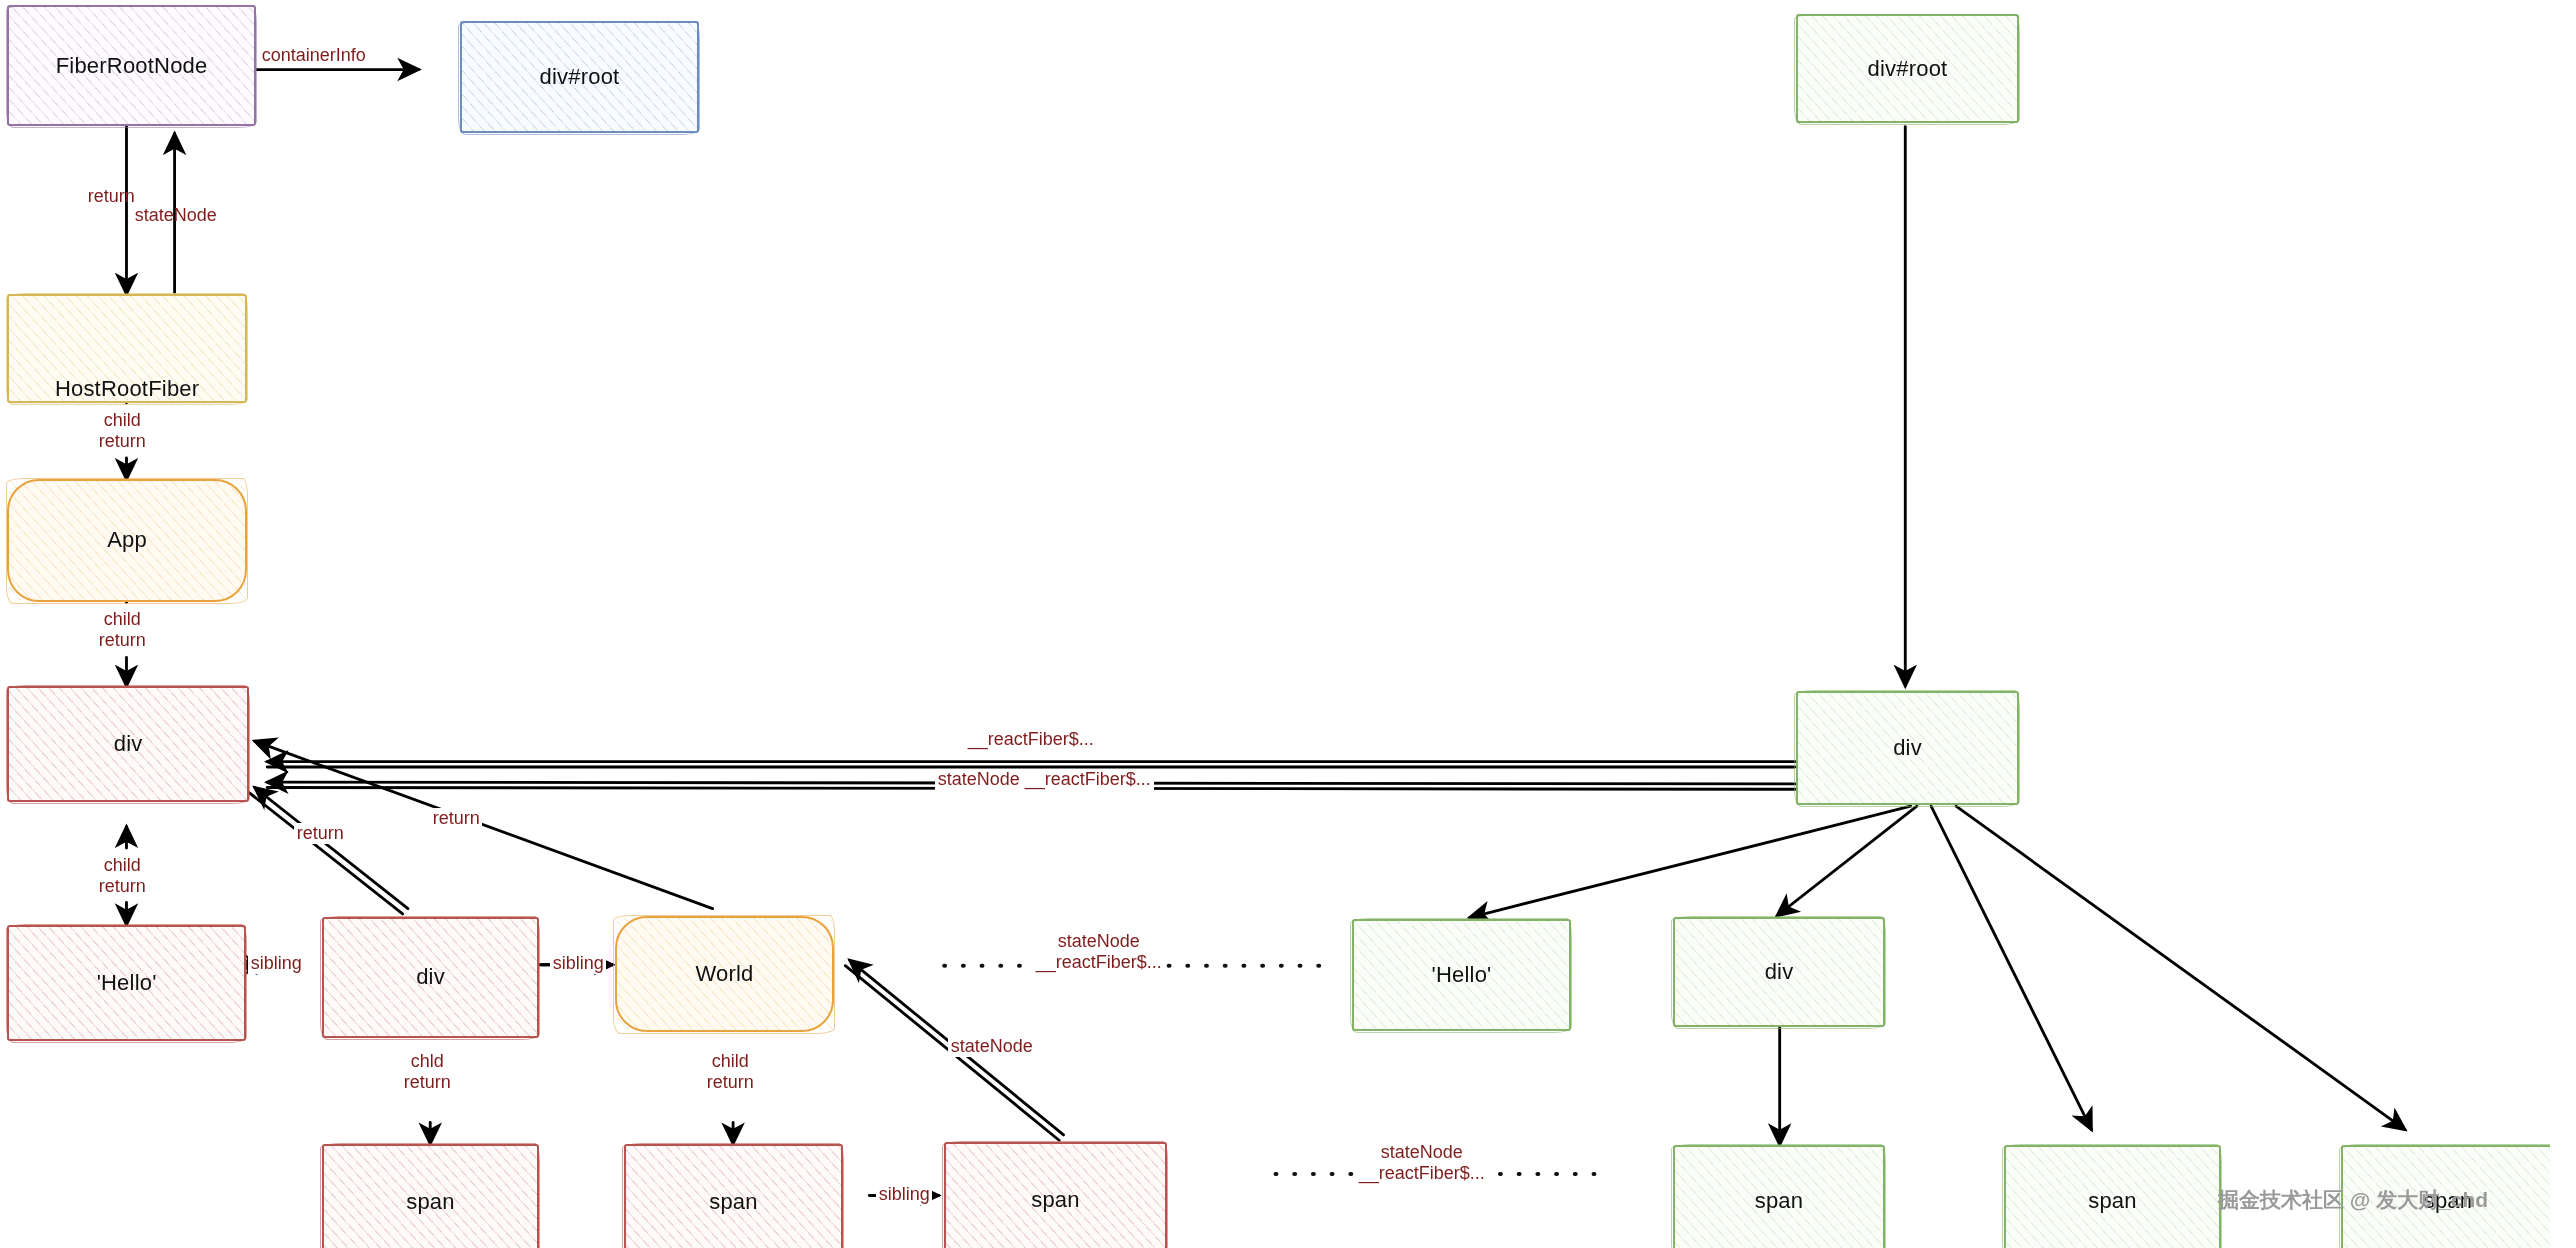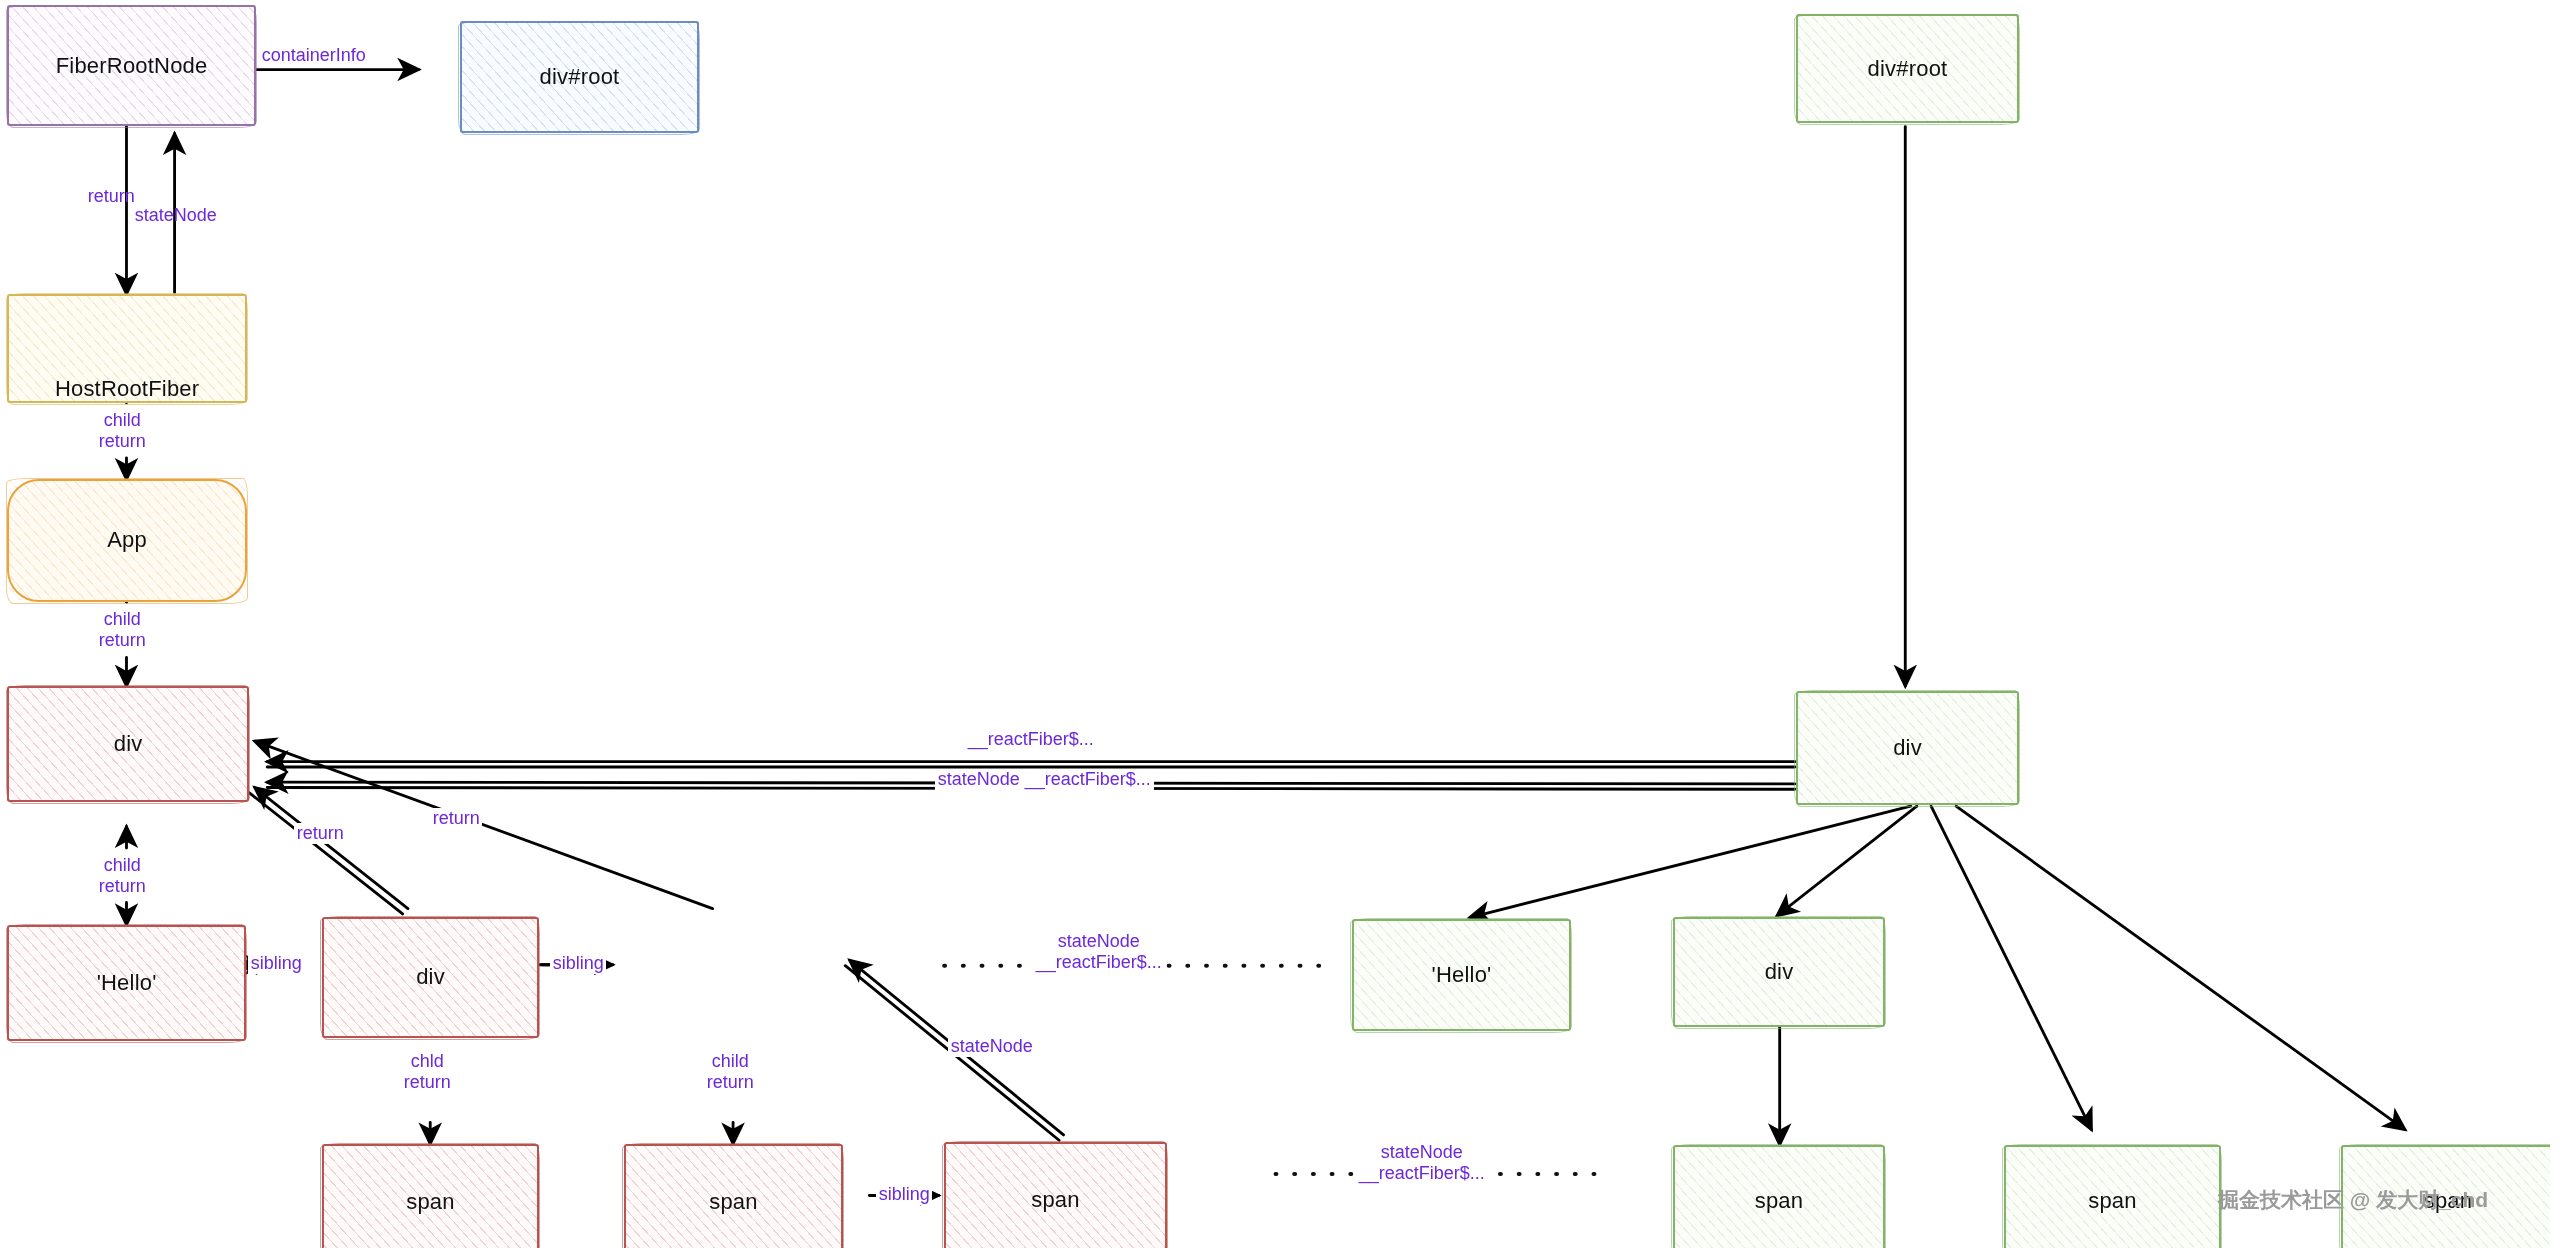--- a/index.html
+++ b/index.html
@@ -69,21 +69,21 @@
   .n-amber  { border-color: #e8a33d; background: #fffbf2; border-radius: 32px; }
   .n-amber::before { background: repeating-linear-gradient(48deg, rgba(232,163,61,.38) 0 1.1px, rgba(255,255,255,0) 1.1px 8px); }
   .n-red    { border-color: #b85450; background: #fffafa; }
   .n-red::before { background: repeating-linear-gradient(48deg, rgba(184,84,80,.42) 0 1.1px, rgba(255,255,255,0) 1.1px 8px); }
   .n-green  { border-color: #82b366; background: #fafdf8; }
   .n-green::before { background: repeating-linear-gradient(48deg, rgba(130,179,102,.32) 0 1.1px, rgba(255,255,255,0) 1.1px 8px); }
 
   .edge-label {
     position: absolute;
     font-size: 18px;
-    color: #6d28d9;
+    color: #7f1d1d;
     background: #ffffff;
     padding: 0 2.7px;
     white-space: nowrap;
     line-height: 1.18;
     z-index: 6;
     font-family: "Liberation Sans", sans-serif;
   }
   .edge-label.two { text-align: center; }
 
   .watermark {
@@ -191,20 +191,23 @@
   </div>
 
   <div class="node n-red" style="left:7.1px;top:925px;width:239px;height:116px;">
     <span class="nlabel">'Hello'</span>
   </div>
 
   <div class="node n-red" style="left:322px;top:917px;width:217px;height:121px;">
     <span class="nlabel">div</span>
   </div>
 
+  <div class="node n-amber" style="left:615px;top:916px;width:219px;height:116px;">
+    <span class="nlabel">World</span>
+  </div>
 
   <div class="node n-red" style="left:322px;top:1144px;width:217px;height:116px;">
     <span class="nlabel">span</span>
   </div>
 
   <div class="node n-red" style="left:624px;top:1144px;width:219px;height:116px;">
     <span class="nlabel">span</span>
   </div>
 
   <div class="node n-red" style="left:944px;top:1142px;width:223px;height:116px;">

